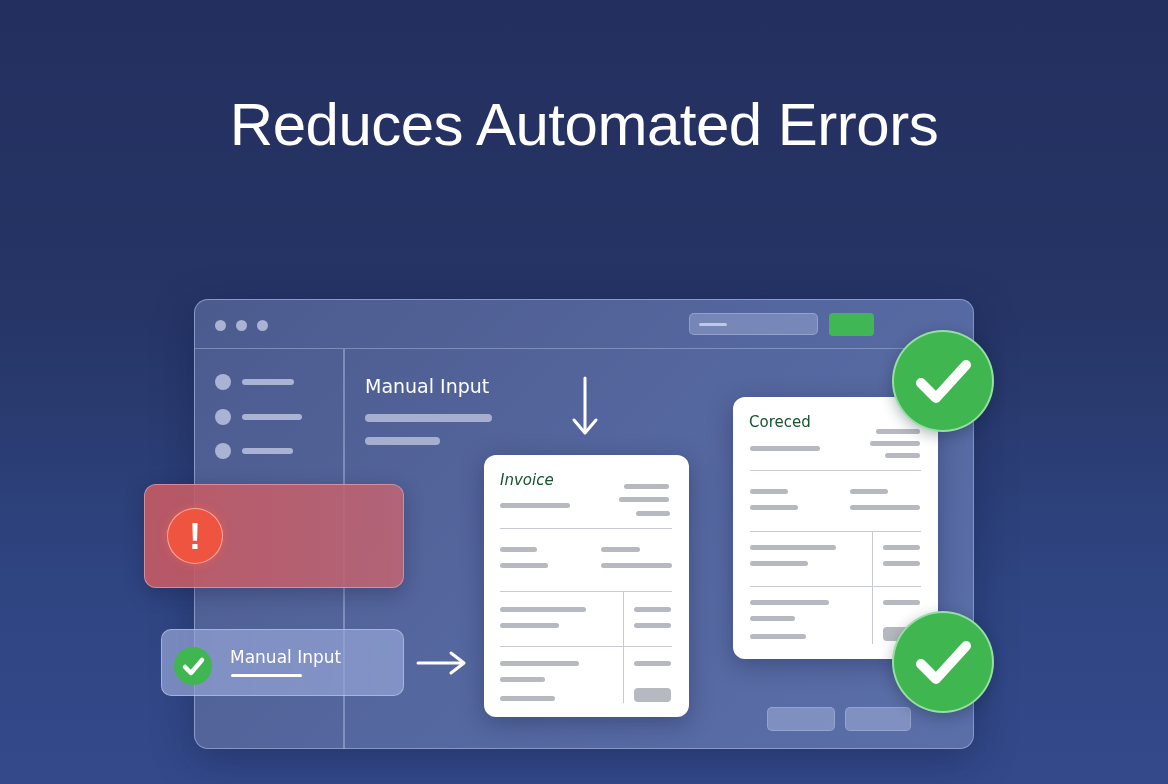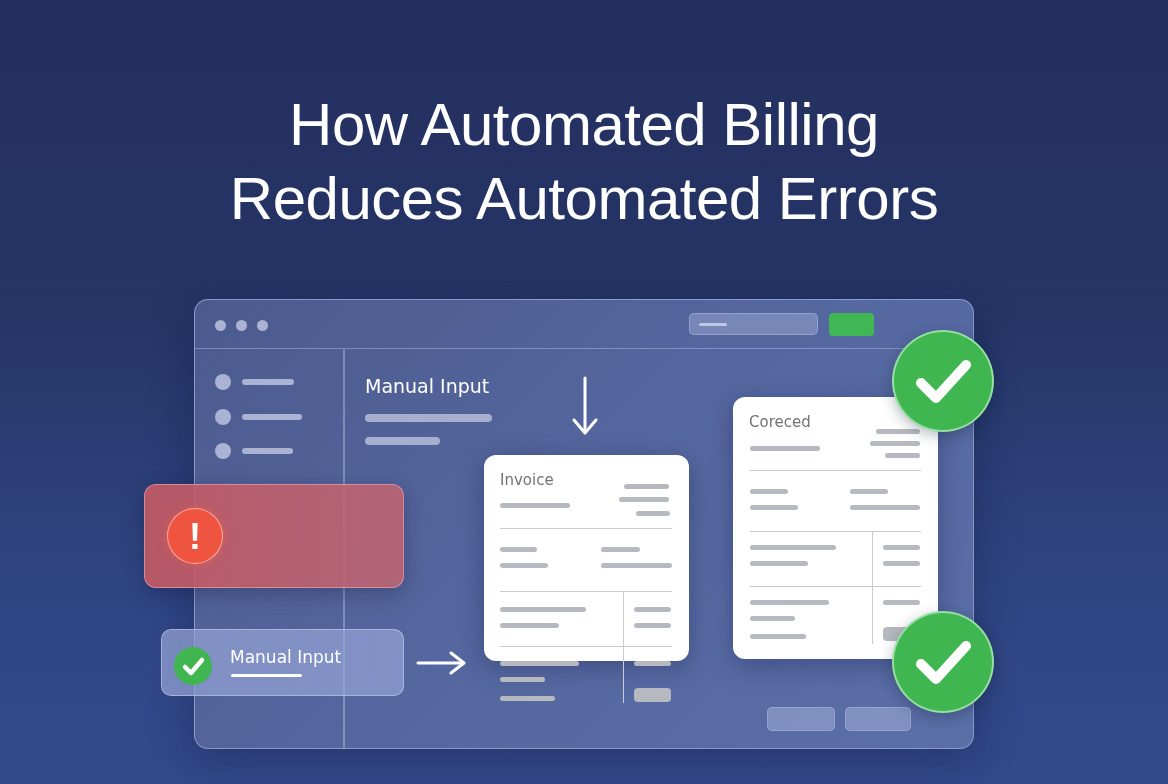--- a/index.html
+++ b/index.html
@@ -52,21 +52,21 @@
   }
   .mline { position: absolute; height: 8px; border-radius: 4px; background: #a6afd0; }
 
   .arrow-down { position: absolute; left: 375px; top: 76px; width: 30px; height: 62px; }
   .arrow-right { position: absolute; left: 220px; top: 350px; width: 52px; height: 26px; }
 
   .doc {
     position: absolute; background: #ffffff; border-radius: 12px;
     box-shadow: 0 6px 24px rgba(15,25,70,0.35);
   }
-  .doc-title { position: absolute; left: 16px; top: 16px; font-size: 15px; color: #737373; font-family: "DejaVu Sans", sans-serif; }
+  .doc-title { position: absolute; left: 16px; top: 16px; font-size: 15px; color: #14532d; font-family: "DejaVu Sans", sans-serif; }
   .gl { position: absolute; height: 5px; border-radius: 3px; background: #b7b9c1; }
   .hr { position: absolute; height: 1px; background: #c9cbd2; }
   .vr { position: absolute; width: 1px; background: #c9cbd2; }
   .gbtn { position: absolute; width: 37px; height: 14px; border-radius: 4px; background: #b7b9c1; }
 
   .incorrect-card {
     position: absolute; left: 144px; top: 484px; width: 260px; height: 104px;
     border-radius: 12px;
     background: linear-gradient(90deg, rgba(195,90,100,0.92), rgba(190,100,115,0.88));
     border: 1.5px solid rgba(240,170,180,0.6);
@@ -103,21 +103,20 @@
     position: absolute; width: 102px; height: 102px; border-radius: 50%;
     background: #3fb650; border: 2px solid rgba(190,240,200,0.7);
     box-shadow: 0 4px 14px rgba(10,30,40,0.3);
   }
   .footer-btn { position: absolute; top: 707px; height: 24px; border-radius: 5px; background: rgba(160,175,215,0.55); border: 1px solid rgba(190,200,235,0.35); }
 </style>
 </head>
 <body>
 
 <div class="title">
-  <span>How Automated Billing</span>
   <span>Reduces Automated Errors</span>
 </div>
 
 <div class="window">
   <div class="titlebar">
     <div class="dot" style="left:20px"></div>
     <div class="dot" style="left:41px"></div>
     <div class="dot" style="left:62px"></div>
     <div class="searchbar">
       <div class="line"></div>
@@ -150,21 +149,21 @@
   </svg>
   <svg class="arrow-right" viewBox="0 0 52 26">
     <line x1="3" y1="13" x2="48" y2="13" stroke="#ffffff" stroke-width="3" stroke-linecap="round"></line>
     <polyline points="36,3 49,13 36,23" fill="none" stroke="#ffffff" stroke-width="3" stroke-linecap="round" stroke-linejoin="round"></polyline>
   </svg>
 
   <div class="footer-btn" style="left:572px; top:407px; width:68px;"></div>
   <div class="footer-btn" style="left:650px; top:407px; width:66px;"></div>
 </div>
 
-<div class="doc" style="left:484px; top:455px; width:205px; height:206px;">
+<div class="doc" style="left:484px; top:455px; width:205px; height:262px;font-style:italic;">
   <div class="doc-title">Invoice</div>
   <div class="gl" style="left:16px; top:48px; width:70px;"></div>
   <div class="gl" style="left:140px; top:29px; width:45px;"></div>
   <div class="gl" style="left:135px; top:42px; width:50px;"></div>
   <div class="gl" style="left:152px; top:56px; width:34px;"></div>
   <div class="hr" style="left:16px; top:73px; width:172px;"></div>
   <div class="gl" style="left:16px; top:92px; width:37px;"></div>
   <div class="gl" style="left:117px; top:92px; width:39px;"></div>
   <div class="gl" style="left:16px; top:108px; width:48px;"></div>
   <div class="gl" style="left:117px; top:108px; width:71px;"></div>

